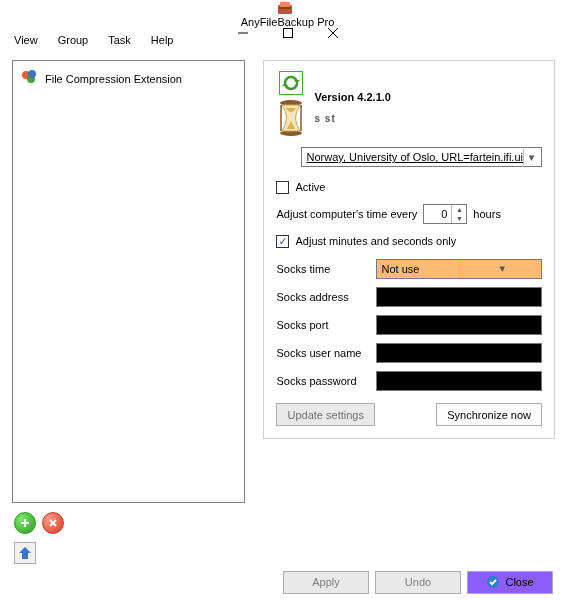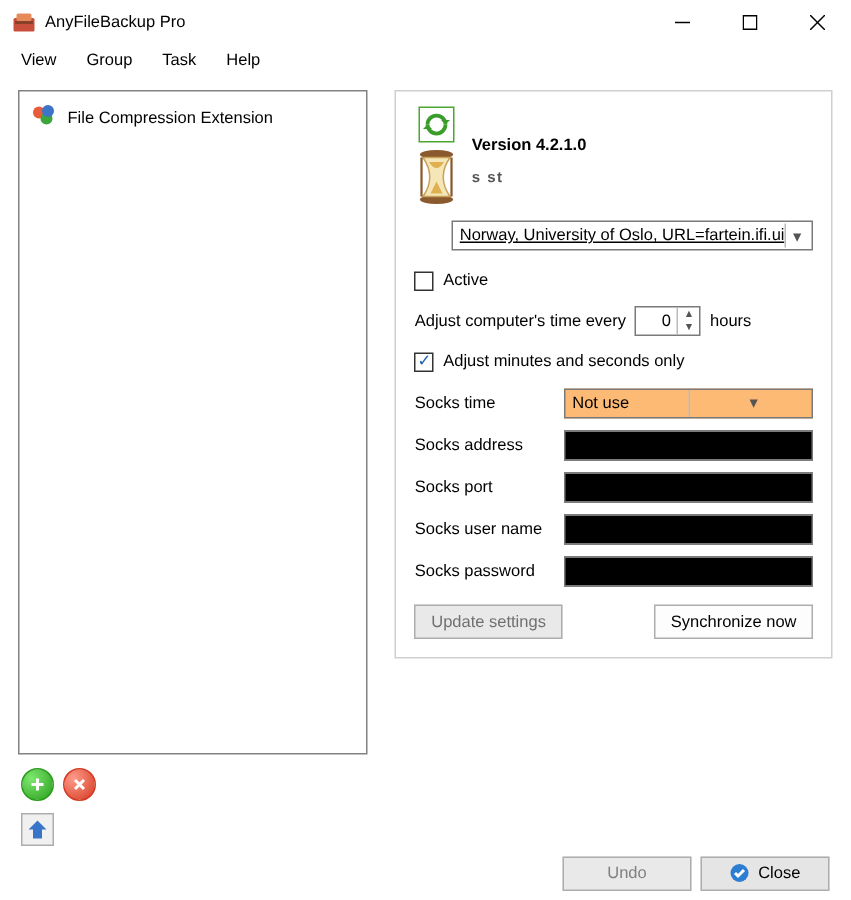--- a/index.html
+++ b/index.html
@@ -1,19 +1,19 @@
 <!DOCTYPE html>
 <html><head>
 <meta charset="utf-8">
 <style>
 * { box-sizing: border-box; margin: 0; padding: 0; font-family: 'Segoe UI', Tahoma, sans-serif; font-size: 11px; }
 body { background: #fff; width: 567px; height: 600px; overflow: hidden; display: flex; flex-direction: column; }
 
 
-.titlebar { height: 30px; display: flex; align-items: center; padding-left: 8px; background: #fff; }
+.titlebar { height: 30px; display: flex; align-items: center; padding-left: 8px; background: #fff; flex-direction: column; }
 .titlebar .app-icon { width: 16px; height: 16px; margin-right: 6px; }
 .titlebar .title { flex: 1; color: #000; }
 .win-controls { display: flex; height: 100%; }
 .win-btn { width: 45px; display: flex; align-items: center; justify-content: center; }
 .win-btn svg { width: 10px; height: 10px; }
 
 
 .menubar { height: 20px; display: flex; align-items: center; padding-left: 6px; gap: 4px; border-bottom: 1px solid #fff; }
 .menubar span { padding: 2px 8px; color: #000; }
 
@@ -64,21 +64,21 @@
 .panel-btns { margin-top:12px; display:flex; gap:4px; justify-content:space-between;}
 .pbtn { height:23px; padding:0 10px; border:1px solid #adadad; background:#e9e9e9; display:flex; align-items:center; color:#707070;}
 .pbtn.enabled { background:#fdfdfd; color:#000; }
 
 
 .bottom-left { padding: 2px 0 0 14px; }
 .corner-btn { width:22px; height:22px; border:1px solid #adadad; background:#f0f0f0; display:flex; align-items:center; justify-content:center;}
 
 .footer { height:36px; display:flex; align-items:center; justify-content:flex-end; gap:6px; padding-right:14px;}
 .fbtn { height:23px; width:86px; border:1px solid #adadad; background:#e9e9e9; display:flex; align-items:center; justify-content:center; color:#808080; gap:5px;}
-.fbtn.enabled { background:#e5e5e5; color:#000; }
+.fbtn.enabled { background:#8b5cf6; color:#000; }
 .fbtn .ico { width:14px; height:14px; display:flex; align-items:center; justify-content:center;}
 </style>
 </head>
 <body>
 
 <div class="titlebar">
   <span class="app-icon">
     <svg viewBox="0 0 16 16">
         <rect x="1" y="5" width="14" height="9" fill="#c94f3d" rx="1"></rect>
         <rect x="3" y="2" width="10" height="5" fill="#e68a5a" rx="1"></rect>
@@ -237,20 +237,23 @@
 <div class="bottom-left">
   <div class="corner-btn">
     <svg width="14" height="14" viewBox="0 0 14 14">
         <polygon points="7,1 1,7 4,7 4,13 10,13 10,7 13,7" fill="#3874c7"></polygon>
       </svg>
   </div>
 </div>
 
 <div class="footer">
   <div class="fbtn">
+      <span>Apply</span>
+    </div>
+  <div class="fbtn">
       <span>Undo</span>
     </div>
   <div class="fbtn enabled">
     <span class="ico">
       <svg viewBox="0 0 14 14">
           <circle cx="7" cy="7" r="6" fill="#2d7dd2"></circle>
           <path d="M4 7 L6 9 L10 5" fill="none" stroke="#fff" stroke-width="2"></path>
         </svg>
     </span>
     <span>Close</span>

